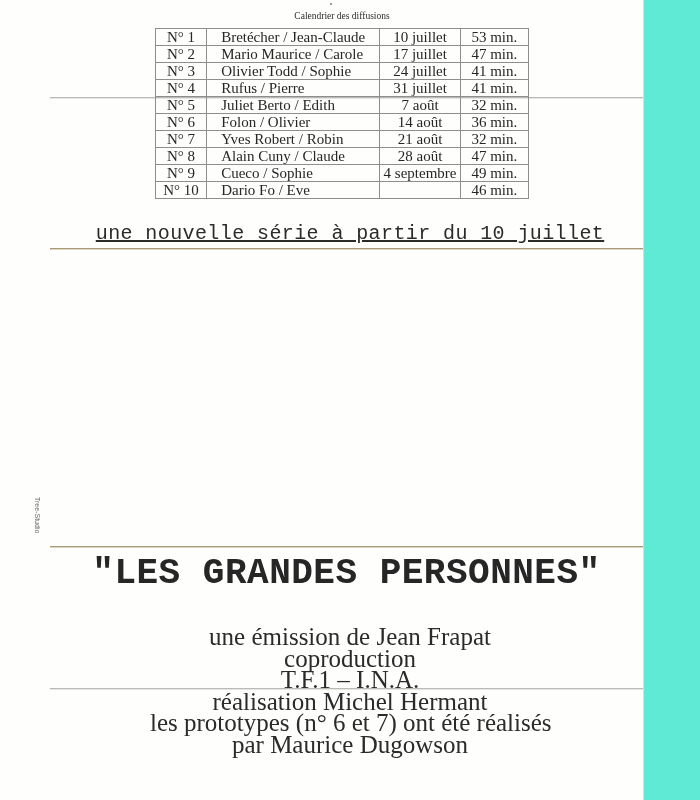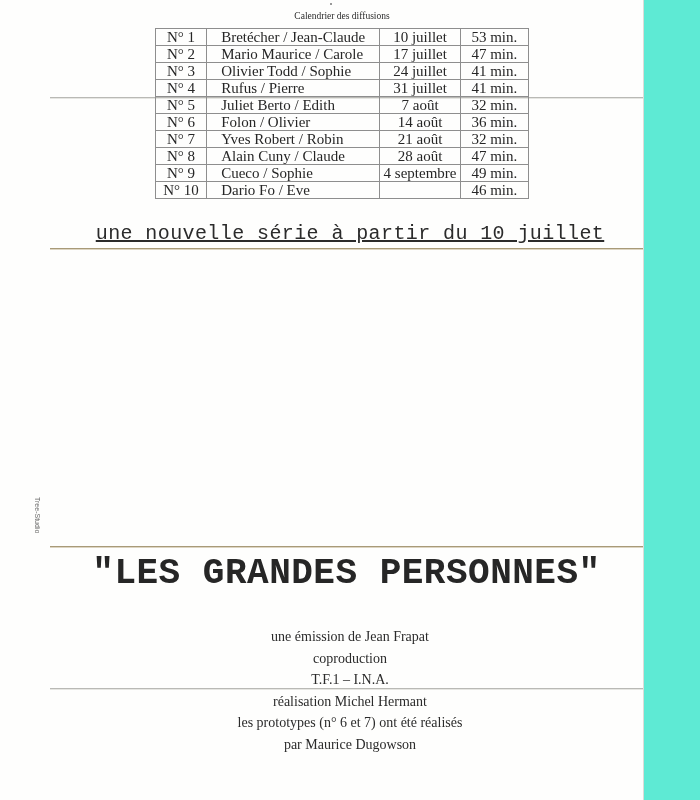--- a/index.html
+++ b/index.html
@@ -114,21 +114,21 @@
       color: #262626;
       line-height: 44px;
     }
     .credits-block {
       position: absolute;
       left: 150px;
       width: 400px;
       top: 626px;
       text-align: center;
       font-family: "Liberation Serif", "DejaVu Serif", serif;
-      font-size: 14px;
+      font-size: 25px;
       line-height: 21.5px;
       color: #2b2b2b;
     }
     .credits-block div { white-space: nowrap; }
   </style>
 </head>
 <body>
 
 <div class="page">
   <div class="paper"></div>

